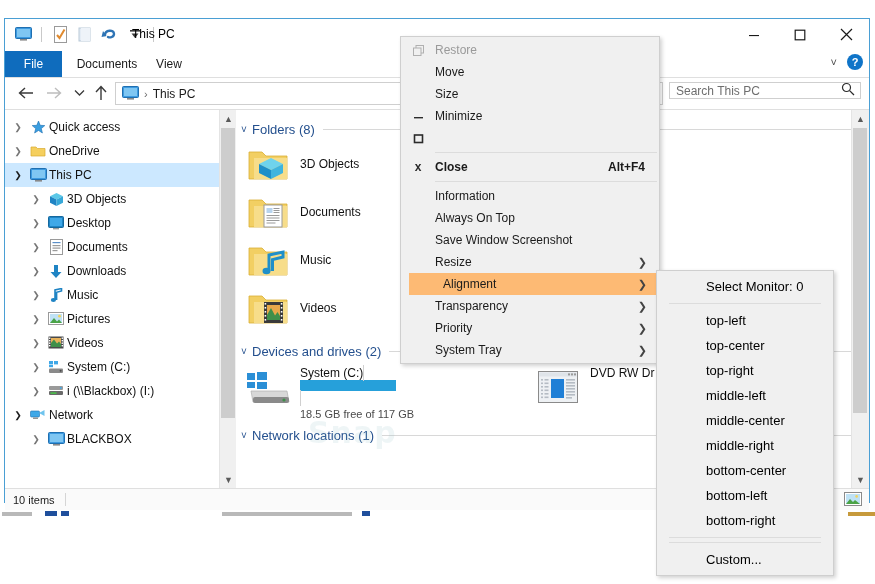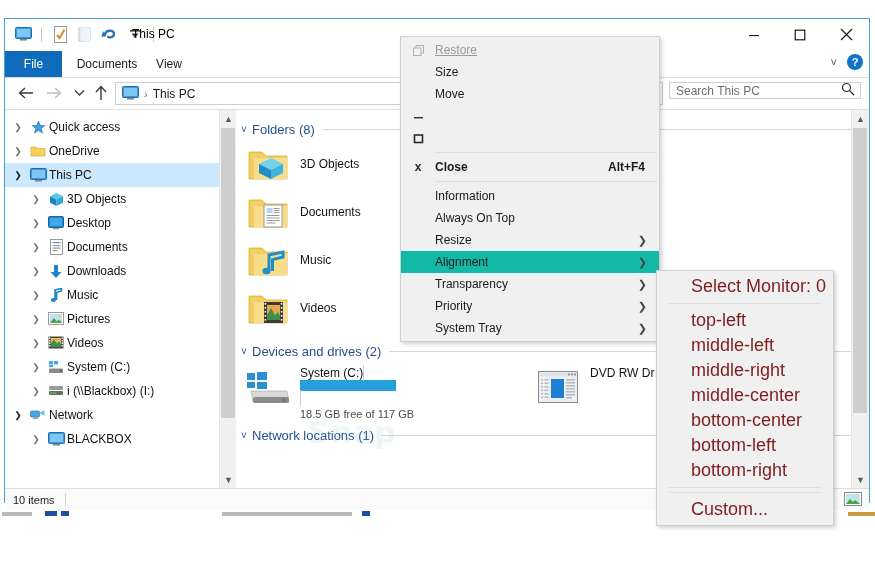--- a/index.html
+++ b/index.html
@@ -98,36 +98,36 @@
   .viewbtns{position:absolute;right:6px;top:1px;display:flex;gap:6px;align-items:center;}
   .vbtn{width:20px;height:18px;display:flex;align-items:center;justify-content:center;}
 
   
   #ctxmenu{
     position:absolute;left:400px;top:36px;width:260px;
     background:#f0f0f0;border:1px solid #cfcfcf;box-shadow:2px 2px 4px rgba(0,0,0,.18);
     padding:2px 0;box-sizing:border-box;
   }
   .mi{height:22px;display:flex;align-items:center;font-size:12px;color:#1a1a1a;position:relative;}
-  .mi.disabled{color:#9a9a9a;text-decoration:underline;}
-  .mi.hl{background:#14b8a6;}
+  .mi.disabled{color:#9a9a9a;}
+  .mi.hl{background:#fdba74;margin-left:8px;}
   .mi .mico{width:34px;display:flex;align-items:center;justify-content:center;flex:none;}
   .mi .mlabel{flex:1;}
   .mi .maccel{padding-right:14px;font-size:12px;}
   .mi .march{position:absolute;right:12px;font-size:11px;color:#444;}
   .mi.bold{font-weight:bold;}
   .msep{height:1px;background:#dcdcdc;margin:3px 2px 3px 34px;}
 
   
   #submenu{
     position:absolute;left:656px;top:270px;width:178px;
     background:#f0f0f0;border:1px solid #cfcfcf;box-shadow:2px 2px 4px rgba(0,0,0,.18);
     padding:3px 0;box-sizing:border-box;
   }
-  .si{height:25px;display:flex;align-items:center;font-size:18px;color:#7f1d1d;padding-left:34px;box-sizing:border-box;}
+  .si{height:25px;display:flex;align-items:center;font-size:13px;color:#000000;padding-left:49px;box-sizing:border-box;}
   .ssep{height:1px;background:#dcdcdc;margin:4px 12px;}
 
   
   .wmark{position:absolute;left:303px;top:305px;font-size:30px;font-weight:bold;color:rgba(150,190,200,.16);
          letter-spacing:1px;pointer-events:none;font-family:"DejaVu Sans",sans-serif;}
 </style>
 </head>
 <body>
 
 <div id="desktop">
@@ -646,34 +646,35 @@
         <svg width="11" height="11" viewBox="0 0 11 11">
             <rect x="3" y="0.5" width="7.5" height="7.5" fill="none" stroke="#b0b0b0" stroke-width="1"></rect>
             <rect x="0.5" y="3" width="7.5" height="7.5" fill="#f0f0f0" stroke="#b0b0b0" stroke-width="1"></rect>
           </svg>
       </span>
       <span class="mlabel">Restore</span>
     </div>
 
     <div class="mi">
       <span class="mico"></span>
+      <span class="mlabel">Move</span>
+    </div>
+
+    <div class="mi">
+      <span class="mico"></span>
       <span class="mlabel">Size</span>
-    </div>
-
-    <div class="mi">
-      <span class="mico"></span>
-      <span class="mlabel">Move</span>
     </div>
 
     <div class="mi">
       <span class="mico">
         <svg width="11" height="11" viewBox="0 0 11 11">
             <rect x="1" y="6" width="9" height="1.4" fill="#2b2b2b"></rect>
           </svg>
       </span>
+      <span class="mlabel">Minimize</span>
     </div>
 
     <div class="mi">
       <span class="mico">
         <svg width="11" height="11" viewBox="0 0 11 11">
             <rect x="1.5" y="2" width="8" height="7.5" fill="none" stroke="#2b2b2b" stroke-width="1.6"></rect>
           </svg>
       </span>
     </div>
 
@@ -690,20 +691,24 @@
     <div class="mi">
       <span class="mico"></span>
       <span class="mlabel">Information</span>
     </div>
 
     <div class="mi">
       <span class="mico"></span>
       <span class="mlabel">Always On Top</span>
     </div>
 
+    <div class="mi">
+      <span class="mico"></span>
+      <span class="mlabel">Save Window Screenshot</span>
+    </div>
 
     <div class="mi">
       <span class="mico"></span>
       <span class="mlabel">Resize</span>
       <span class="march">❯</span>
     </div>
 
     <div class="mi hl">
       <span class="mico"></span>
       <span class="mlabel">Alignment</span>
@@ -726,23 +731,25 @@
       <span class="mico"></span>
       <span class="mlabel">System Tray</span>
       <span class="march">❯</span>
     </div>
   </div>
 
   <div id="submenu">
     <div class="si">Select Monitor: 0</div>
     <div class="ssep"></div>
     <div class="si">top-left</div>
+    <div class="si">top-center</div>
+    <div class="si">top-right</div>
     <div class="si">middle-left</div>
+    <div class="si">middle-center</div>
     <div class="si">middle-right</div>
-    <div class="si">middle-center</div>
     <div class="si">bottom-center</div>
     <div class="si">bottom-left</div>
     <div class="si">bottom-right</div>
     <div class="ssep"></div>
     <div class="ssep"></div>
     <div class="si">Custom...</div>
   </div>
 
 </div>
 

